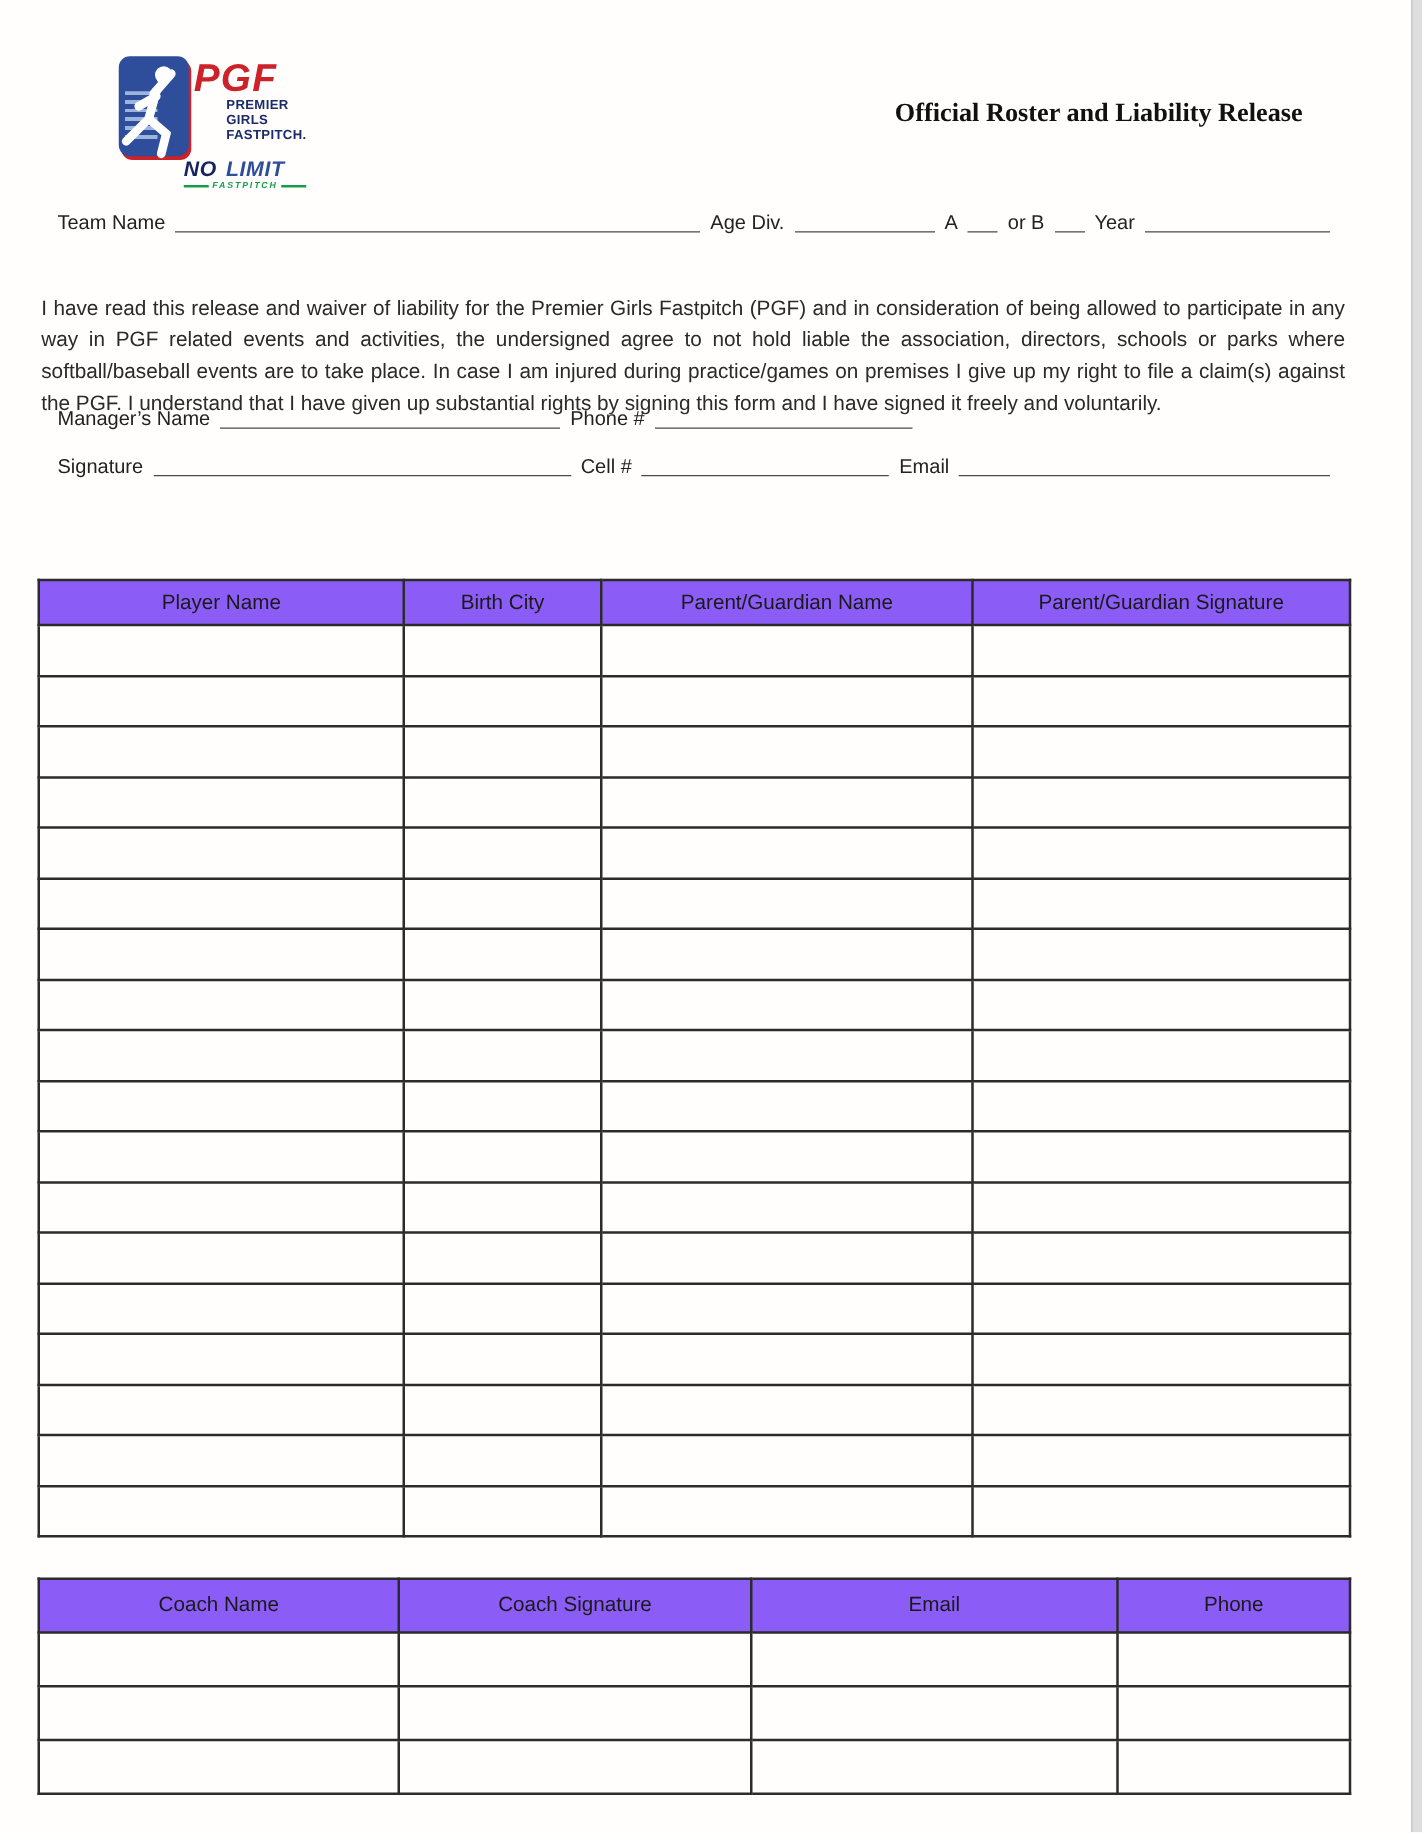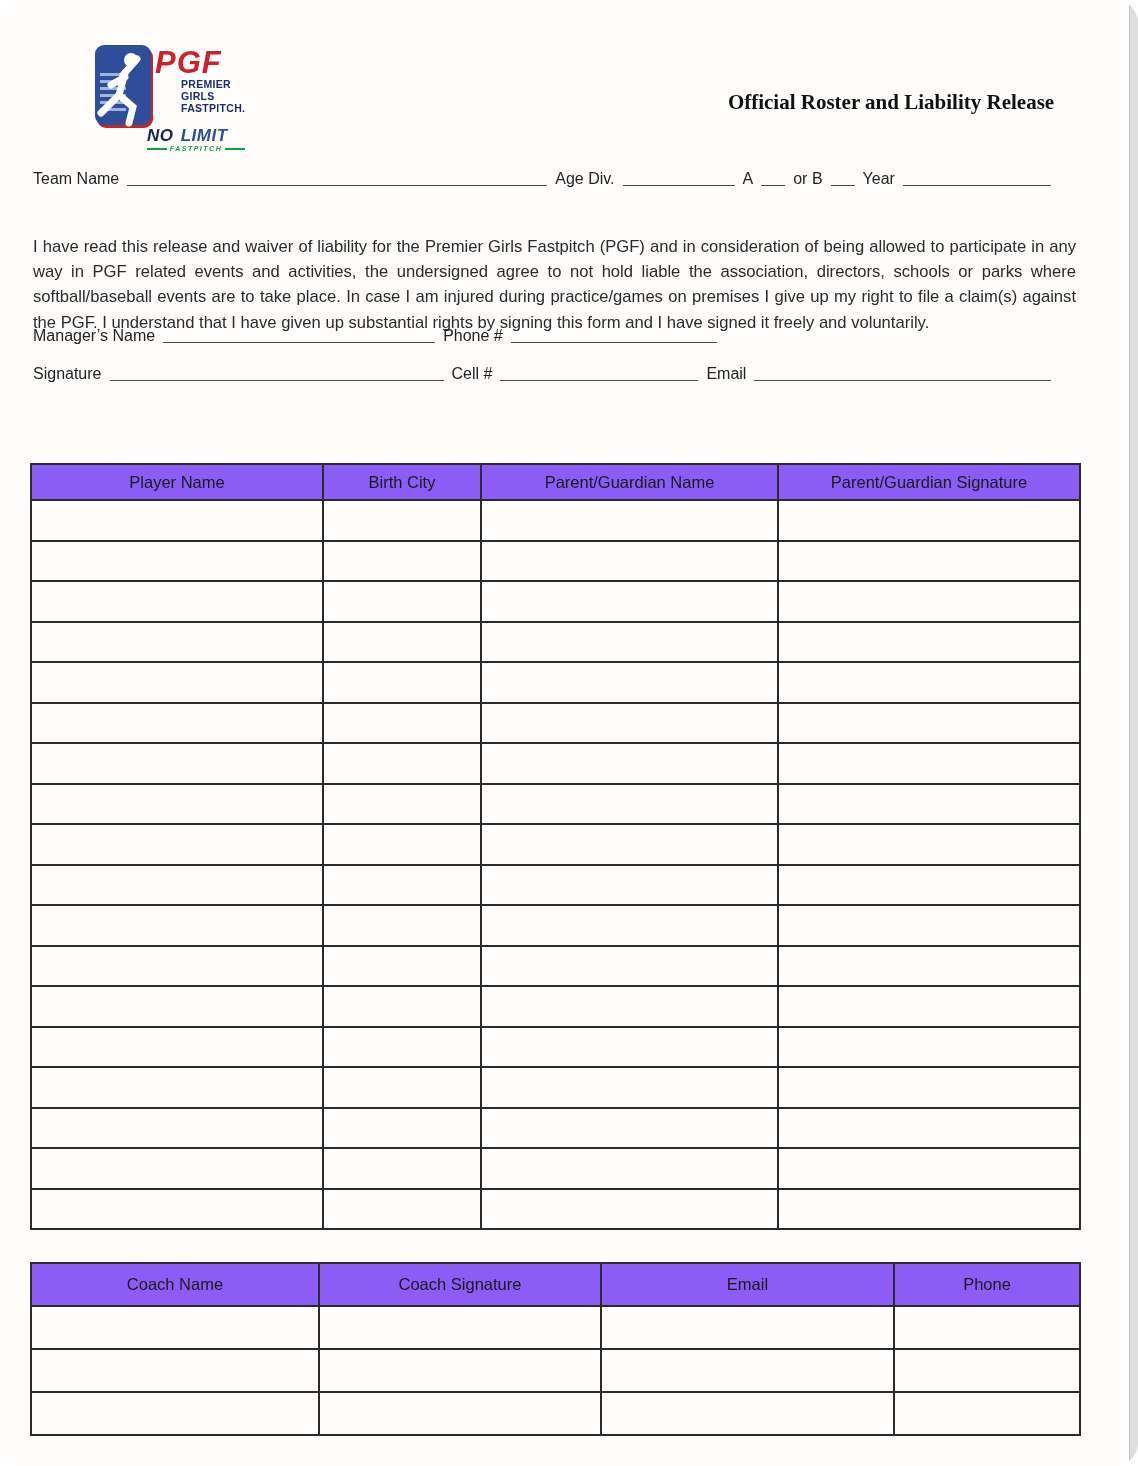--- a/index.html
+++ b/index.html
@@ -3,21 +3,20 @@
 <meta charset="utf-8">
 <style>
   html,body{margin:0;padding:0;background:#ffffff;}
   .page{
     position:relative;
     width:1138px;height:1466px;
     background:#fffefd;
     font-family:"Liberation Sans", sans-serif;
     color:#1c1c1c;
     overflow:hidden;
-    border-radius:23px;
   }
   .edge-strip{
     position:absolute;top:0;right:0;width:8px;height:1466px;
     background:#dedede;border-left:1px solid #c2c2c2;
   }
 
   
   .logo{position:absolute;left:95px;top:45px;width:150px;}
   .logo-top{display:flex;align-items:flex-start;}
   .badge{
@@ -48,28 +47,28 @@
   .nolimit .limit{color:#2e4d9b;text-shadow:1px 0 0 #fff;margin-left:2px;}
   .nl-sub{display:flex;align-items:center;margin-top:1px;}
   .nl-sub .dash{flex:1;border-top:2px solid #179c4a;}
   .nl-sub .nl-text{
     font-size:7px;font-weight:700;font-style:italic;color:#179c4a;
     letter-spacing:1.5px;padding:0 3px;
   }
 
   
   .title{
-    position:absolute;left:698px;top:78px;width:362px;margin:12px;
+    position:absolute;left:698px;top:78px;width:362px;margin:0;
     font-family:"Liberation Serif", serif;
     font-size:21px;font-weight:700;color:#111;text-align:center;
   }
 
   
   .fill-row{
-    position:absolute;left:33px;width:1026px;
+    position:absolute;left:46px;width:1026px;
     display:flex;align-items:flex-end;
     font-size:16px;color:#222;white-space:nowrap;
   }
   .fill-row .lbl{flex:0 0 auto;padding-bottom:1px;}
   .blank{
     flex:0 0 auto;height:15px;margin:0 8px 3px 8px;
     border-bottom:1.6px solid #4a4a4a;
   }
   .blank.grow{flex:1 1 auto;}
   .row-team{top:170px;}

